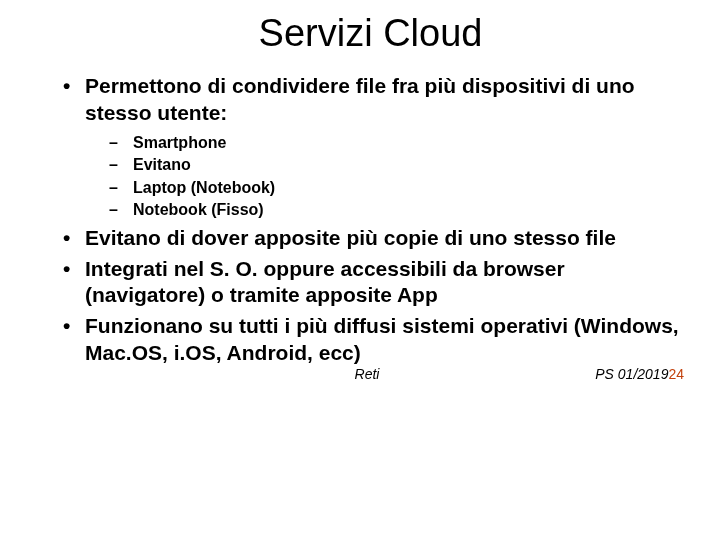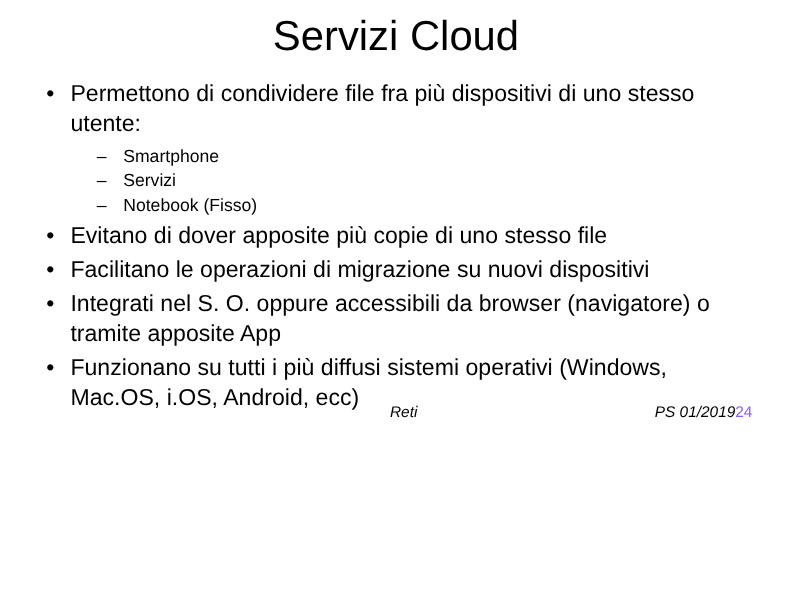--- a/index.html
+++ b/index.html
@@ -8,36 +8,37 @@
     width: 720px;
     height: 540px;
     font-family: Verdana, Geneva, sans-serif;
     background: #fff;
     color: #000;
   }
   .slide {
     box-sizing: border-box;
     width: 720px;
     height: 392px;
-    padding: 12px 36px 10px 36px;
+    padding: 12px 36px 10px 57px;
     position: relative;
   }
   .title {
     font-family: "Comic Sans MS", "Comic Sans", cursive, Verdana, sans-serif;
     font-size: 38px;
     text-align: center;
     margin: 0 0 18px 0;
     font-weight: 400;
   }
   ul.top {
     list-style: none;
     padding: 0;
     margin: 0;
     font-size: 21px;
     line-height: 1.28;
+    font-weight: bold;
   }
   ul.top > li {
     position: relative;
     padding-left: 28px;
     margin-bottom: 4px;
   }
   ul.top > li::before {
     content: "•";
     position: absolute;
     left: 6px;
@@ -72,41 +73,41 @@
     justify-content: flex-end;
     align-items: baseline;
   }
   .footer .center {
     position: absolute;
     left: 14px; right: 0;
     text-align: center;
   }
   .footer .right {
     font-style: normal;
-    color: #8b5cf6;
+    color: #c2410c;
   }
 </style>
 </head>
 <body>
 
 <div class="slide">
 
   <h1 class="title">Servizi Cloud</h1>
 
   <ul class="top">
     <li>
       <span>Permettono di condividere file fra più dispositivi di uno stesso utente:</span>
       <ul class="sub">
         <li>Smartphone</li>
-        <li>Servizi</li>
+        <li>Evitano</li>
+        <li>Laptop (Notebook)</li>
         <li>Notebook (Fisso)</li>
       </ul>
     </li>
     <li>Evitano di dover apposite più copie di uno stesso file</li>
-    <li>Facilitano le operazioni di migrazione su nuovi dispositivi</li>
     <li>Integrati nel S. O. oppure accessibili da browser (navigatore) o tramite apposite App</li>
     <li>Funzionano su tutti i più diffusi sistemi operativi (Windows, Mac.OS, i.OS, Android, ecc)</li>
   </ul>
 
   <div class="footer">
     <span class="left">PS 01/2019</span>
     <span class="center">Reti</span>
     <span class="right">24</span>
   </div>
 

